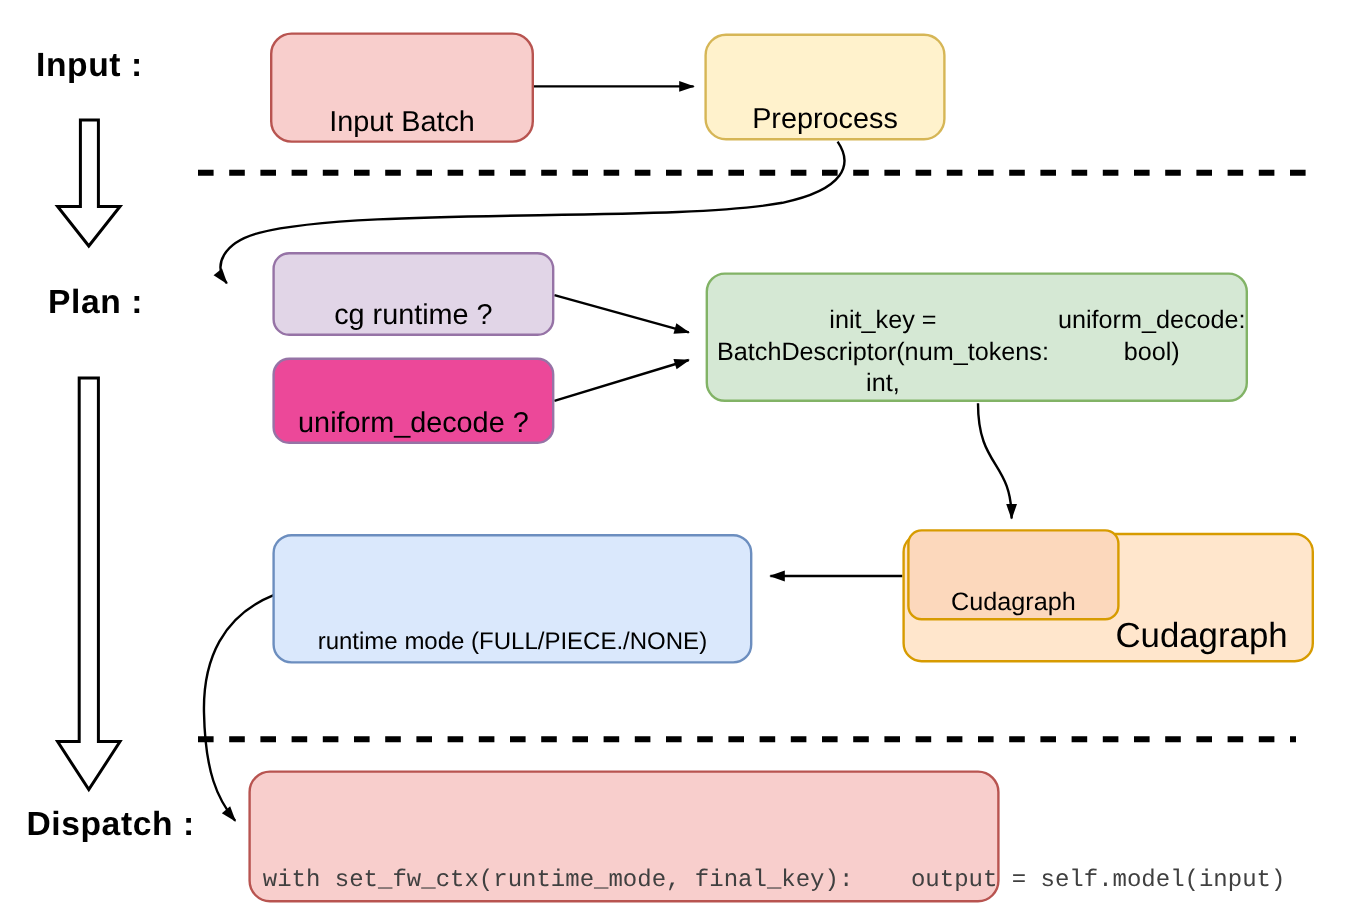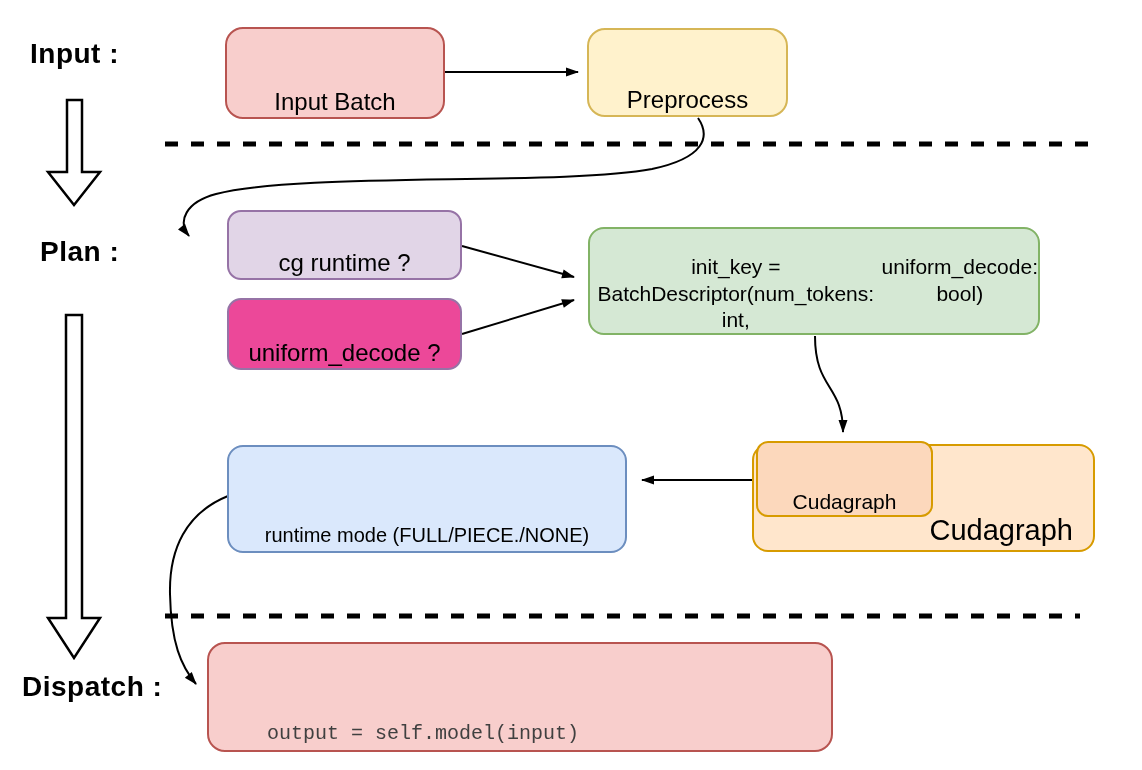--- a/index.html
+++ b/index.html
@@ -97,17 +97,18 @@
   </div>
 
   <div class="node n-runtime">
     <span class="col">
       <span>runtime mode (FULL/PIECE./NONE)</span>
     </span>
   </div>
 
   <div class="node n-execute-code">
     <span class="col">
+      <span class="pre">with set_fw_ctx(runtime_mode, final_key):</span>
       <span class="pre">    output = self.model(input)</span>
     </span>
   </div>
 
 </div>
 
 </body></html>

